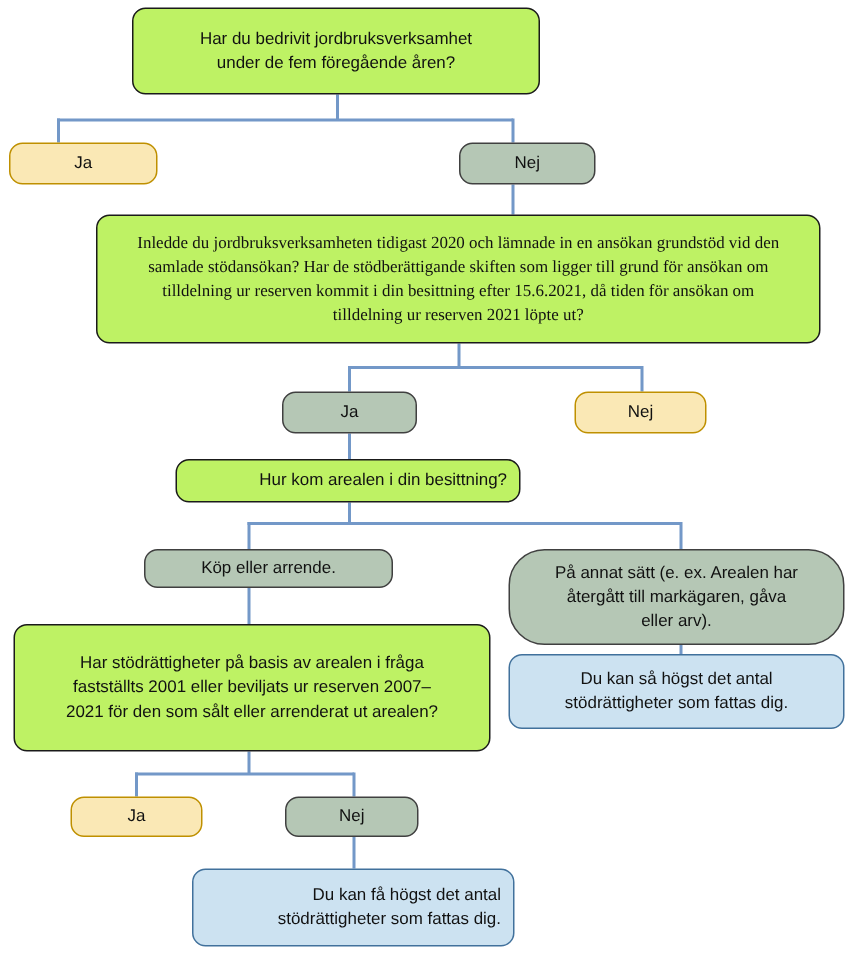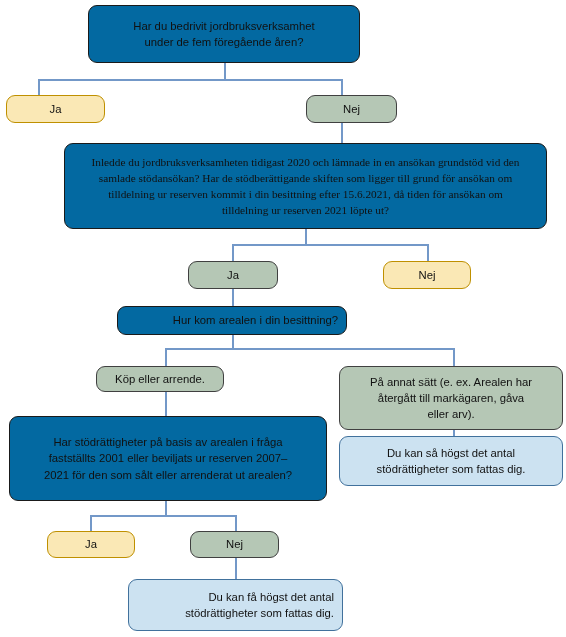--- a/index.html
+++ b/index.html
@@ -25,21 +25,21 @@
     justify-content: center;
     text-align: center;
     border-radius: 9px;
     font-size: 11.3px;
     line-height: 1.42;
     color: #111111;
     padding: 4px 8px;
     z-index: 2;
   }
   .node.question {
-    background: #0369a1;
+    background: #bef264;
     border: 1.4px solid #1a1a1a;
   }
   .node.yellow {
     background: #fae8b5;
     border: 1.4px solid #bf9000;
   }
   .node.green {
     background: #b5c7b5;
     border: 1.4px solid #404040;
   }
@@ -117,25 +117,25 @@
   </div>
 
   <div class="node yellow" style="left:383px; top:261px; width:88px; height:28px;">
     <span class="txt">Nej</span>
   </div>
 
   <div class="node question" style="left:117px; top:306px; width:230px; height:29px;text-align:right;">
     <span class="txt">Hur kom arealen i din besittning?</span>
   </div>
 
-  <div class="node green" style="left:96px; top:366px; width:128px; height:26px;">
+  <div class="node green" style="left:96px; top:366px; width:166px; height:26px;">
     <span class="txt">Köp eller arrende.</span>
   </div>
 
-  <div class="node green" style="left:339px; top:366px; width:224px; height:64px;">
+  <div class="node green" style="left:339px; top:366px; width:224px; height:64px;border-radius:24px;">
     <span class="txt">På annat sätt (e. ex. Arealen har
 återgått till markägaren, gåva
 eller arv).</span>
   </div>
 
   <div class="node blue" style="left:339px; top:436px; width:224px; height:50px;">
     <span class="txt">Du kan så högst det antal
 stödrättigheter som fattas dig.</span>
   </div>
 

